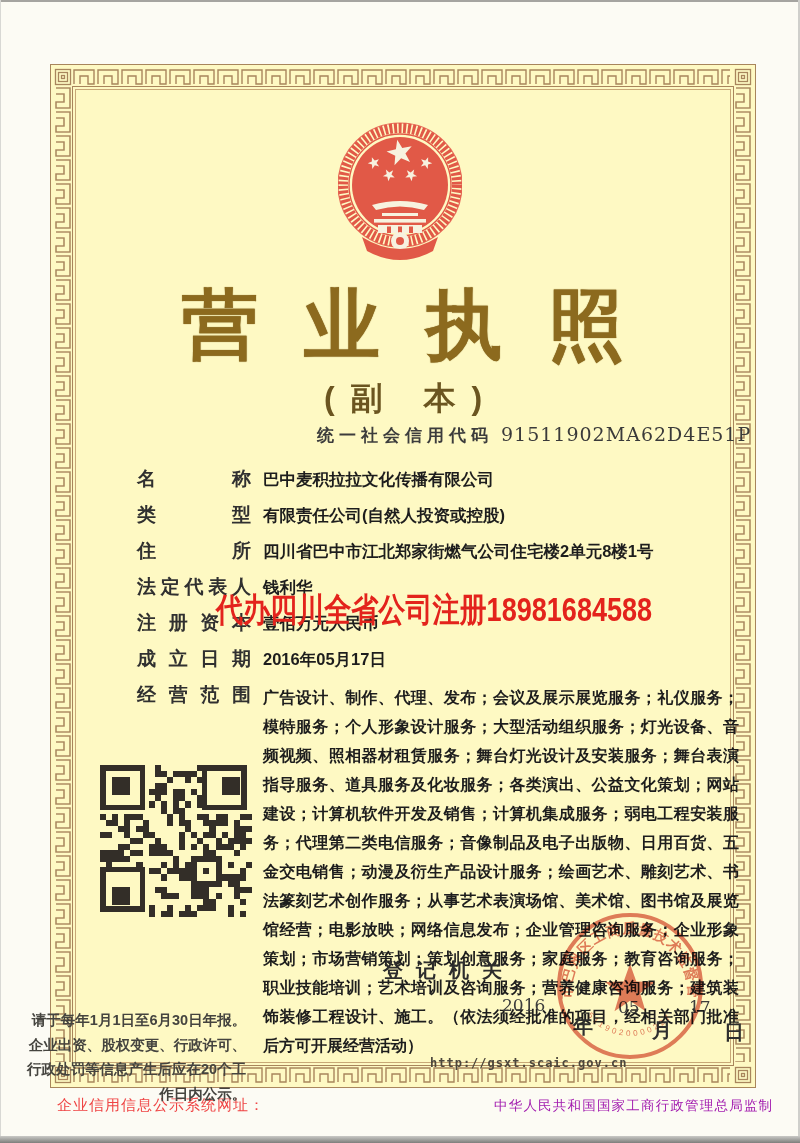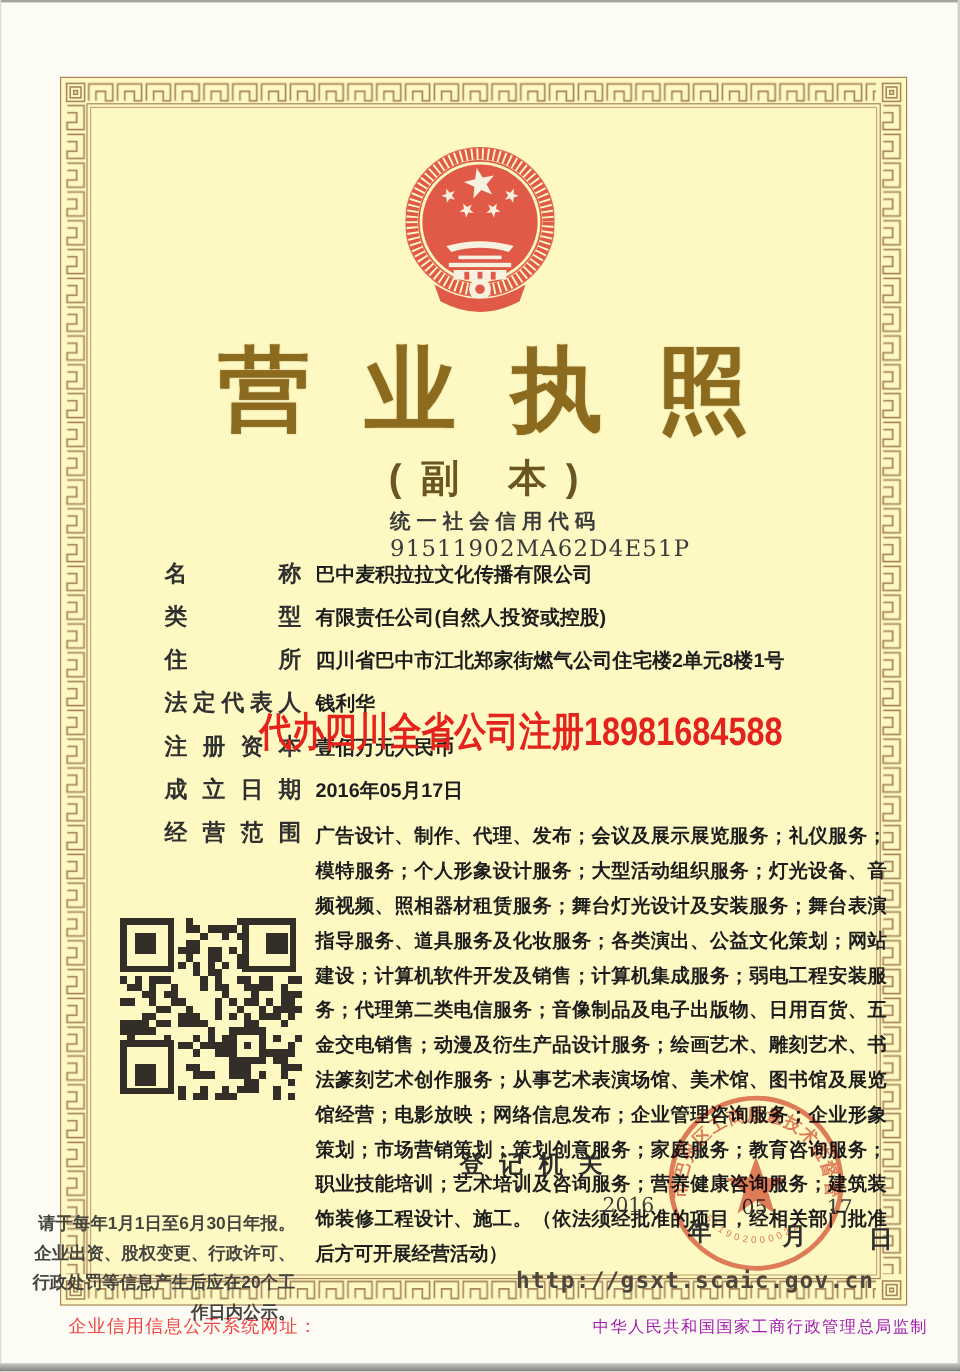--- a/index.html
+++ b/index.html
@@ -34,21 +34,21 @@
 
   
   #emblem{position:absolute;left:287px;top:56px;width:124px;height:142px;}
   #title-row{position:absolute;left:0;top:210px;width:100%;display:flex;justify-content:center;}
   #title-row span{
     font-size:76px;font-weight:700;color:#8c6a1e;letter-spacing:46px;margin-right:-46px;
     text-shadow:0 0 1px #7a5c18;white-space:nowrap;
   }
   #subtitle-row{position:absolute;left:0;top:312px;width:100%;display:flex;justify-content:center;}
   #subtitle-row span{font-size:32px;font-weight:700;color:#6b5520;letter-spacing:16px;margin-right:-16px;white-space:nowrap;}
-  #credit-row{position:absolute;left:266px;top:358px;display:flex;align-items:baseline;white-space:nowrap;flex-direction:column;}
+  #credit-row{position:absolute;left:266px;top:358px;display:flex;align-items:baseline;white-space:nowrap;}
   #credit-label{font-size:17px;font-weight:700;color:#3c3c3c;letter-spacing:5px;}
   #credit-code{font-family:"DejaVu Serif", serif;font-size:19px;color:#3a3a3a;letter-spacing:1px;margin-left:8px;}
 
   
   #fields{position:absolute;left:86px;top:402px;width:610px;}
   .frow{display:flex;align-items:flex-start;margin-bottom:12px;}
   .flabel{
     flex:none;width:114px;font-size:19px;font-weight:700;color:#303030;
     text-align:justify;text-align-last:justify;line-height:24px;
   }
@@ -68,21 +68,21 @@
   
   #watermark{
     position:absolute;left:216px;top:588px;z-index:40;
     font-size:33px;font-weight:600;color:#e3231c;white-space:nowrap;
     transform:scaleX(.82);transform-origin:left top;letter-spacing:0;
   }
   #annotation{position:absolute;left:27px;top:1008px;z-index:30;text-align:right;}
   #annotation div{font-size:14.5px;font-weight:700;color:#45443f;line-height:24.5px;white-space:nowrap;}
   #border-url{
     position:absolute;left:430px;top:1056px;z-index:20;
-    font-family:"DejaVu Sans Mono", monospace;font-weight:700;font-size:19px;
+    font-family:"DejaVu Sans Mono", monospace;font-weight:700;font-size:12px;
     color:#4c463c;letter-spacing:1px;white-space:nowrap;
   }
   #footer-left{position:absolute;left:57px;top:1096px;font-size:15px;color:#ef4444;letter-spacing:1px;white-space:nowrap;}
   #footer-right{position:absolute;left:494px;top:1097px;font-size:13.5px;color:#a21caf;letter-spacing:1.2px;white-space:nowrap;}
 </style>
 </head>
 <body>
 
 <svg width="0" height="0" style="position:absolute" aria-hidden="true">
   <defs>

